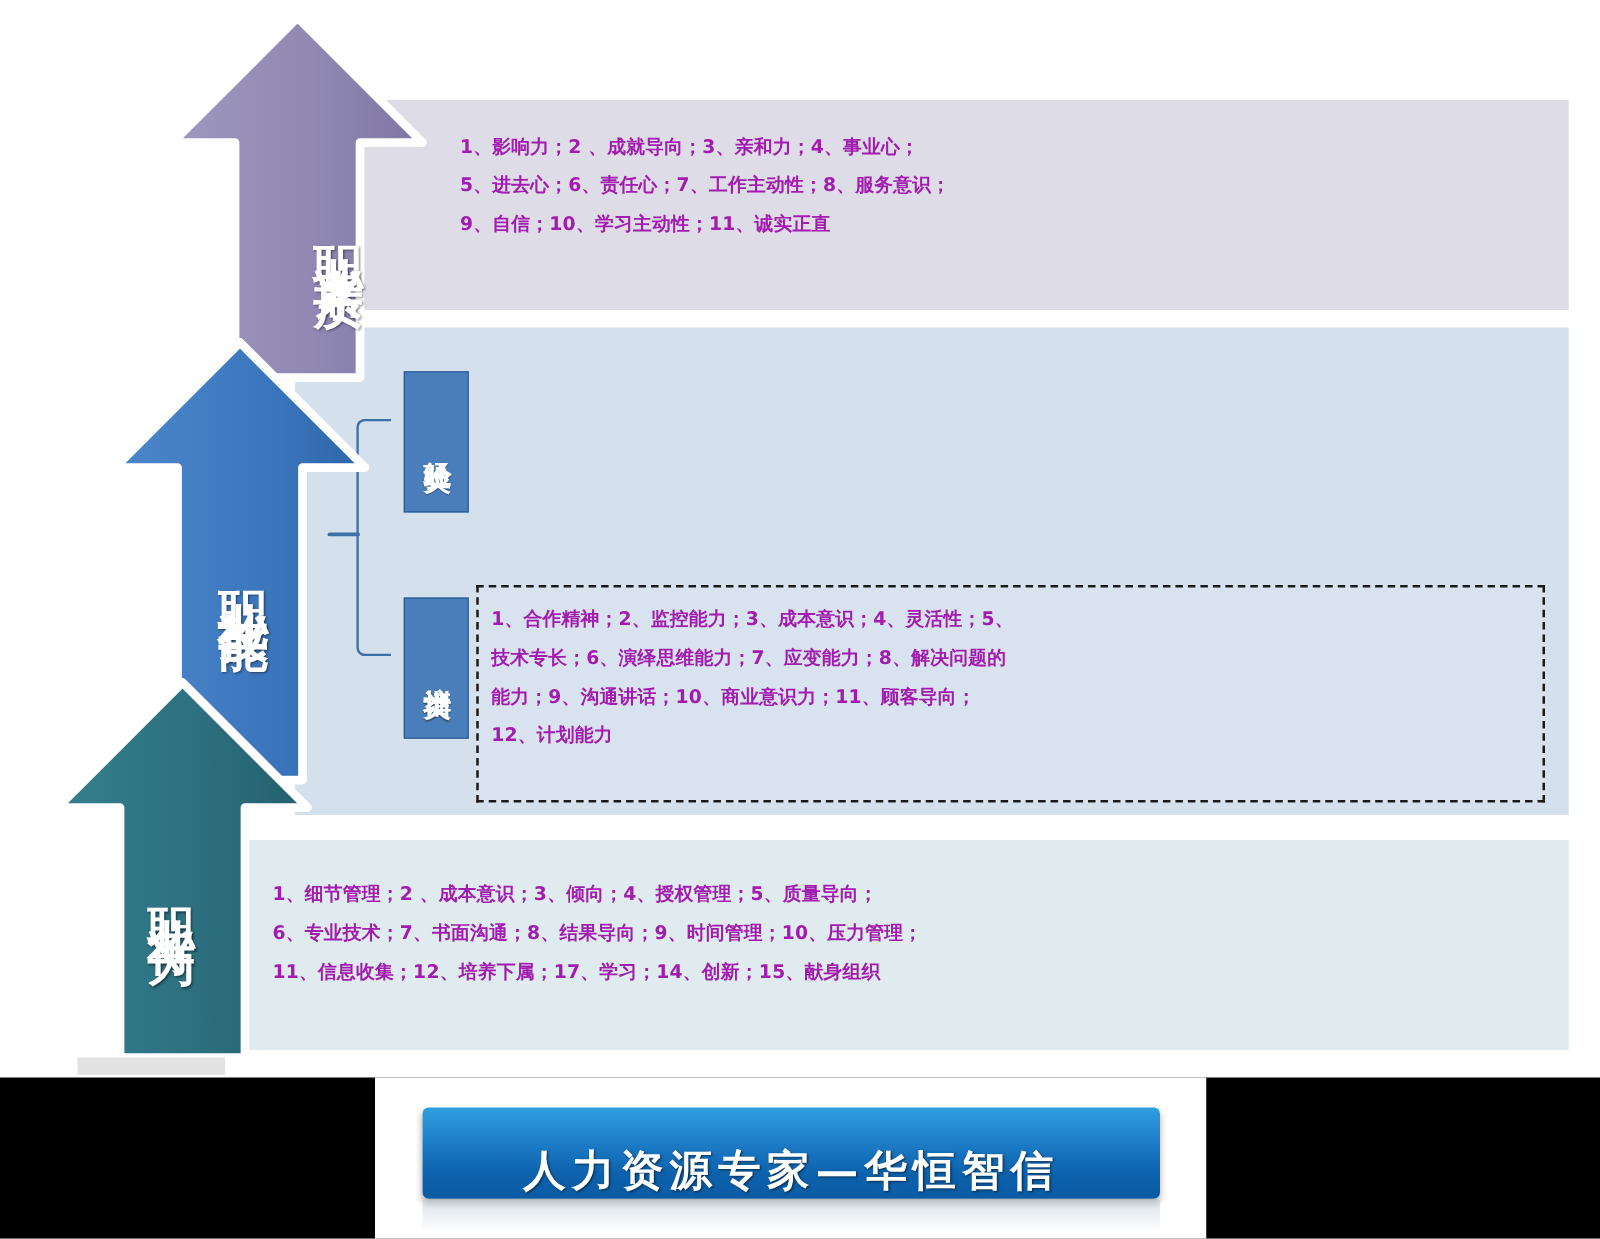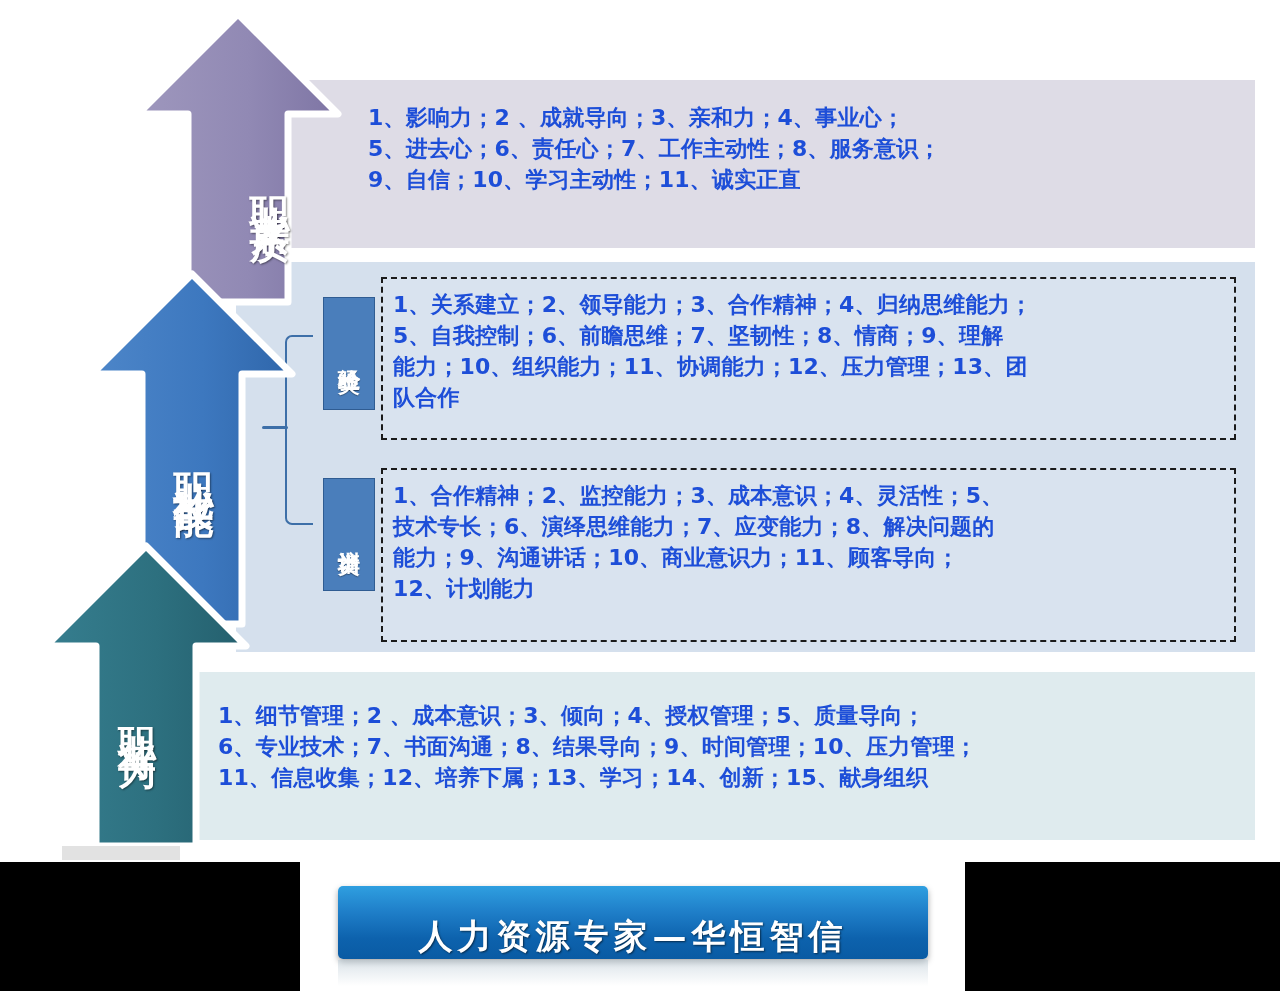--- a/index.html
+++ b/index.html
@@ -11,22 +11,22 @@
   .stage{position:absolute;left:0;top:0;width:1280px;height:991px;}
 
   
   .panel{position:absolute;box-sizing:border-box;}
   .panel-quality{left:236px;top:80px;width:1019px;height:168px;background:#dedce6;}
   .panel-skill{left:236px;top:262px;width:1019px;height:390px;background:#d5e0ed;}
   .panel-behavior{left:192px;top:672px;width:1063px;height:168px;background:#dfebee;}
 
   .body-text{
     position:absolute;
-    color:#1d4ed8;
-    font-size:22px;
+    color:#a21caf;
+    font-size:15px;
     line-height:31px;
     font-weight:700;
     letter-spacing:0.2px;
     white-space:pre-line;
   }
   .txt-quality{left:368px;top:102px;width:870px;}
   .txt-behavior{left:218px;top:700px;width:1030px;}
 
   
   .dash-box{
@@ -100,42 +100,36 @@
 <div class="stage">
 
   <div class="panel panel-quality"></div>
   <div class="panel panel-skill"></div>
   <div class="panel panel-behavior"></div>
 
   <div class="body-text txt-quality">1、影响力；2 、成就导向；3、亲和力；4、事业心；
 5、进去心；6、责任心；7、工作主动性；8、服务意识；
 9、自信；10、学习主动性；11、诚实正直</div>
 
-  <div class="dash-box dash-exp">
-    <div class="body-text">1、关系建立；2、领导能力；3、合作精神；4、归纳思维能力；
-5、自我控制；6、前瞻思维；7、坚韧性；8、情商；9、理解
-能力；10、组织能力；11、协调能力；12、压力管理；13、团
-队合作</div>
-  </div>
   <div class="dash-box dash-train">
     <div class="body-text">1、合作精神；2、监控能力；3、成本意识；4、灵活性；5、
 技术专长；6、演绎思维能力；7、应变能力；8、解决问题的
 能力；9、沟通讲话；10、商业意识力；11、顾客导向；
 12、计划能力</div>
   </div>
 
   <div class="chip chip-exp">经验类</div>
   <div class="chip chip-train">培训类</div>
 
   <div class="bracket"></div>
   <div class="bracket-stem"></div>
 
   <div class="body-text txt-behavior">1、细节管理；2 、成本意识；3、倾向；4、授权管理；5、质量导向；
 6、专业技术；7、书面沟通；8、结果导向；9、时间管理；10、压力管理；
-11、信息收集；12、培养下属；13、学习；14、创新；15、献身组织</div>
+11、信息收集；12、培养下属；17、学习；14、创新；15、献身组织</div>
 
   <div class="arrow a1">
     <svg width="212" height="300" viewBox="0 0 212 300">
       <defs>
         <linearGradient id="gq" x1="0" y1="0" x2="1" y2="0">
           <stop offset="0%" stop-color="#9e97bd"></stop>
           <stop offset="55%" stop-color="#9189b4"></stop>
           <stop offset="100%" stop-color="#7e75a4"></stop>
         </linearGradient>
       </defs>

